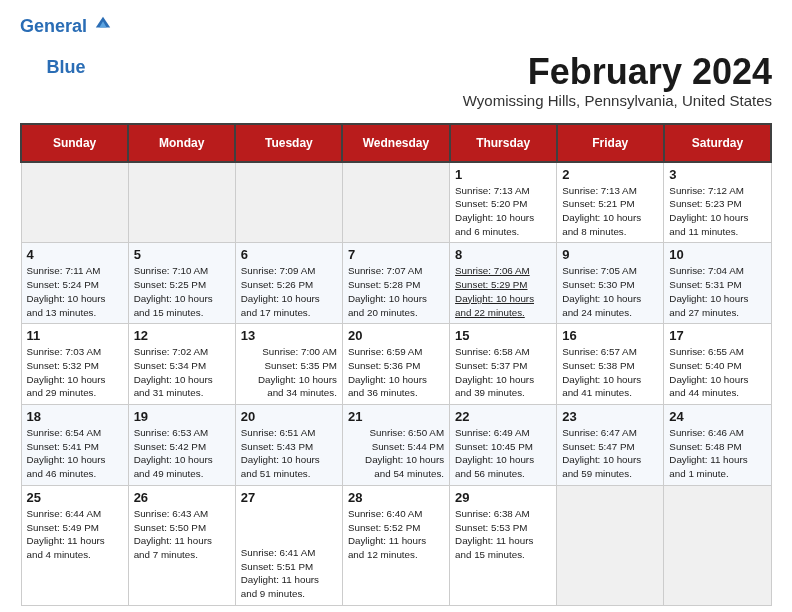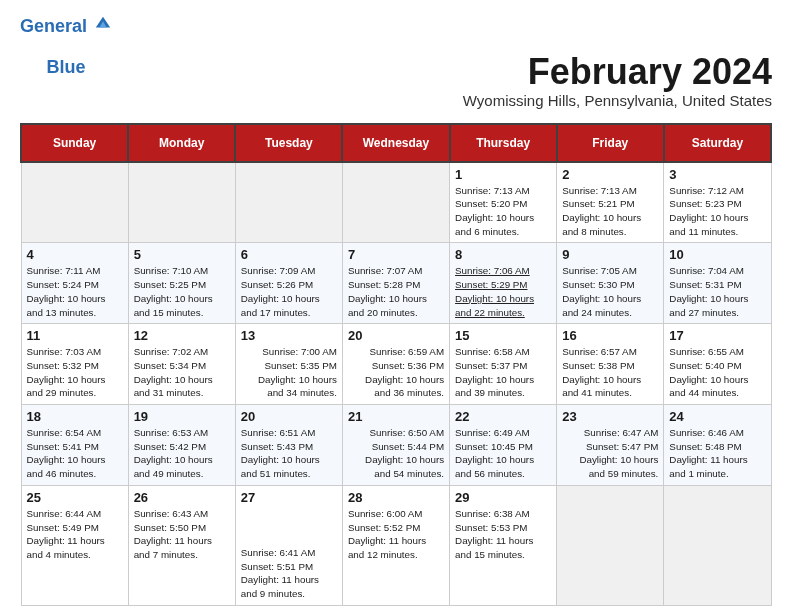--- a/index.html
+++ b/index.html
@@ -222,21 +222,21 @@
         </td>
         <td>
           <div class="day-number">13</div>
           <div class="day-info" style="white-space: pre-line; text-align: right;">Sunrise: 7:00 AM
 Sunset: 5:35 PM
 Daylight: 10 hours
 and 34 minutes.</div>
         </td>
         <td>
           <div class="day-number">20</div>
-          <div class="day-info" style="white-space: pre-line; text-align: right;">Sunrise: 6:59 AM
+          <div class="day-info" style="white-space: pre-line;">Sunrise: 6:59 AM
 Sunset: 5:36 PM
 Daylight: 10 hours
 and 36 minutes.</div>
         </td>
         <td>
           <div class="day-number">15</div>
           <div class="day-info" style="white-space: pre-line;">Sunrise: 6:58 AM
 Sunset: 5:37 PM
 Daylight: 10 hours
 and 39 minutes.</div>
@@ -287,21 +287,21 @@
         </td>
         <td>
           <div class="day-number">22</div>
           <div class="day-info" style="white-space: pre-line;">Sunrise: 6:49 AM
 Sunset: 10:45 PM
 Daylight: 10 hours
 and 56 minutes.</div>
         </td>
         <td>
           <div class="day-number">23</div>
-          <div class="day-info" style="white-space: pre-line; text-align: right;">Sunrise: 6:47 AM
+          <div class="day-info" style="white-space: pre-line;">Sunrise: 6:47 AM
 Sunset: 5:47 PM
 Daylight: 10 hours
 and 59 minutes.</div>
         </td>
         <td>
           <div class="day-number">24</div>
           <div class="day-info" style="white-space: pre-line;">Sunrise: 6:46 AM
 Sunset: 5:48 PM
 Daylight: 11 hours
 and 1 minute.</div>
@@ -324,21 +324,21 @@
         </td>
         <td>
           <div class="day-number">27</div>
           <div class="day-info" style="white-space: pre-line; margin-top: 41px;">Sunrise: 6:41 AM
 Sunset: 5:51 PM
 Daylight: 11 hours
 and 9 minutes.</div>
         </td>
         <td>
           <div class="day-number">28</div>
-          <div class="day-info" style="white-space: pre-line;">Sunrise: 6:00 AM
+          <div class="day-info" style="white-space: pre-line;">Sunrise: 6:40 AM
 Sunset: 5:52 PM
 Daylight: 11 hours
 and 12 minutes.</div>
         </td>
         <td>
           <div class="day-number">29</div>
           <div class="day-info" style="white-space: pre-line;">Sunrise: 6:38 AM
 Sunset: 5:53 PM
 Daylight: 11 hours
 and 15 minutes.</div>

